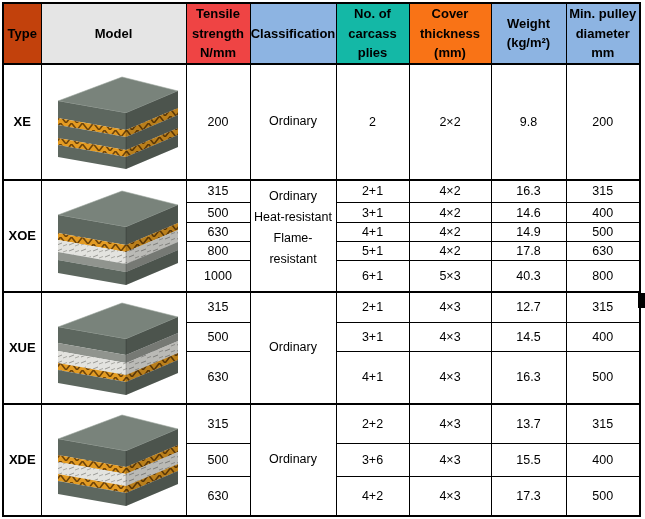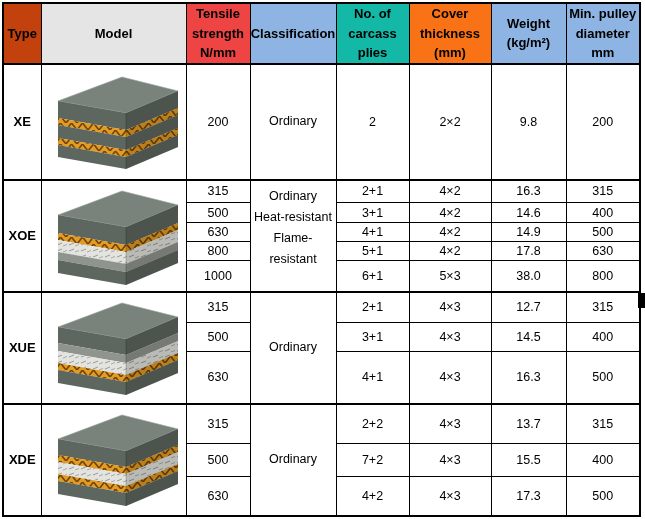--- a/index.html
+++ b/index.html
@@ -159,21 +159,21 @@
           <td>800</td>
           <td>5+1</td>
           <td>4×2</td>
           <td>17.8</td>
           <td>630</td>
         </tr>
         <tr style="height: 30px;">
           <td>1000</td>
           <td>6+1</td>
           <td>5×3</td>
-          <td>38.0</td>
+          <td>40.3</td>
           <td>800</td>
         </tr>
         <tr class="section-start" style="height: 31px;">
           <td rowspan="3" class="type-cell">XUE</td>
           <td rowspan="3" class="model-cell">
             <svg width="140" height="110" viewBox="0 0 140 110" xmlns="http://www.w3.org/2000/svg">
               <defs>
                 <pattern id="zz2" width="11" height="7" patternUnits="userSpaceOnUse">
                   <rect width="11" height="7" fill="#e39b22"></rect>
                   <path d="M0,7 L5.5,0 L11,7" fill="none" stroke="#6e4409" stroke-width="1.6"></path>
@@ -252,21 +252,21 @@
           </td>
           <td>315</td>
           <td rowspan="3" class="class-cell">Ordinary</td>
           <td>2+2</td>
           <td>4×3</td>
           <td>13.7</td>
           <td>315</td>
         </tr>
         <tr style="height: 32px;">
           <td>500</td>
-          <td>7+2</td>
+          <td>3+6</td>
           <td>4×3</td>
           <td>15.5</td>
           <td>400</td>
         </tr>
         <tr style="height: 37px;">
           <td>630</td>
           <td>4+2</td>
           <td>4×3</td>
           <td>17.3</td>
           <td>500</td>

